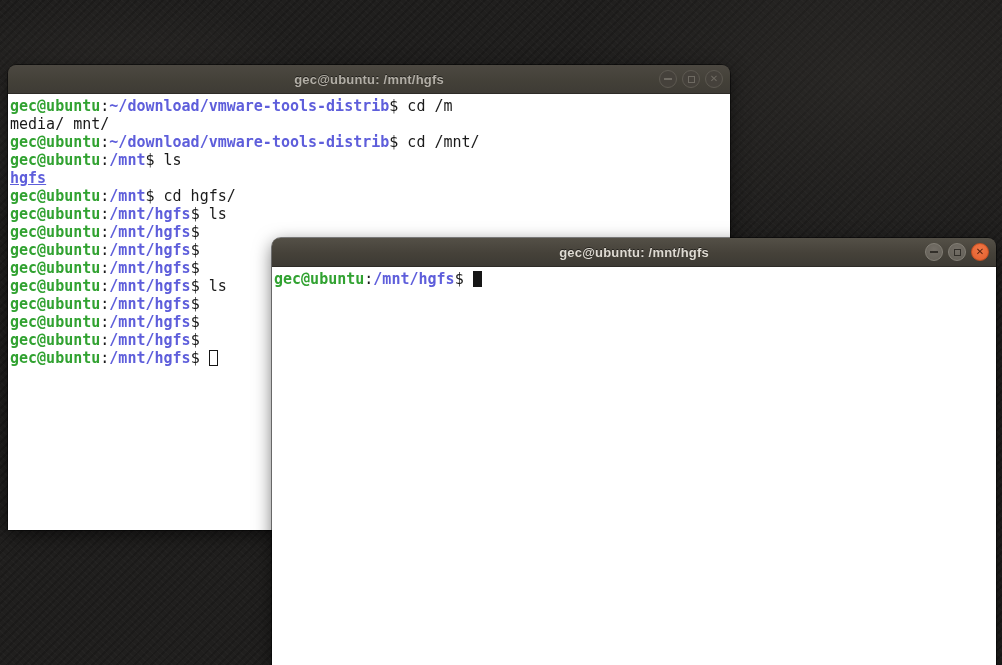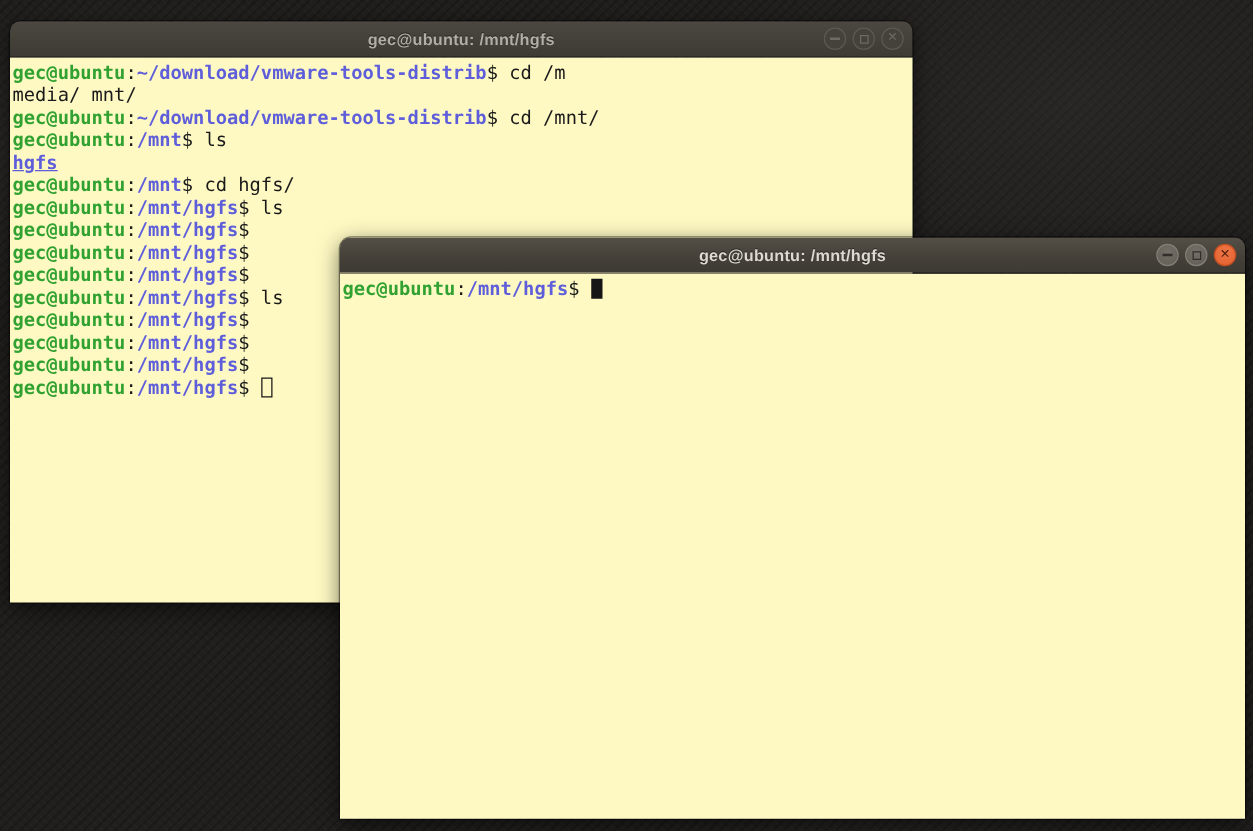--- a/index.html
+++ b/index.html
@@ -13,20 +13,21 @@
       radial-gradient(ellipse 360px 240px at 72% 82%, rgba(62,58,55,.30), transparent 70%),
       radial-gradient(ellipse 280px 170px at 38% 62%, rgba(10,9,9,.55), transparent 70%),
       radial-gradient(ellipse 240px 140px at 55% 30%, rgba(12,11,10,.45), transparent 70%),
       repeating-linear-gradient(135deg, rgba(0,0,0,.16) 0 2px, transparent 2px 6px),
       repeating-linear-gradient(42deg, rgba(255,255,255,.02) 0 1px, transparent 1px 5px);
   }
   .window{
     position:absolute;
     border-radius:9px 9px 2px 2px;
     box-shadow:0 5px 18px rgba(0,0,0,.55), 0 0 0 1px rgba(0,0,0,.45);
+    margin-top:48px;
   }
   .titlebar{
     position:relative;height:28px;
     border-radius:8px 8px 0 0;
     display:flex;align-items:center;justify-content:center;
     border-bottom:1px solid #2e2b27;
   }
   .titlebar.active{background:linear-gradient(180deg,#545047 0%,#454139 55%,#3d3a34 100%);}
   .titlebar.inactive{background:linear-gradient(180deg,#4c4841 0%,#434038 60%,#3e3b35 100%);}
   .title{
@@ -49,21 +50,21 @@
   .inactive .glyph-minus{width:8px;height:2px;background:#6e6a62;}
   .inactive .glyph-square{width:7px;height:7px;border:1.5px solid #6e6a62;box-sizing:border-box;}
   .inactive .glyph-x{color:#6e6a62;font-size:10px;line-height:10px;font-weight:bold;}
   
   .active .wbtn{background:radial-gradient(circle at 50% 35%,#746f67,#615d55);border:1px solid #837f76;}
   .active .wbtn.close{background:radial-gradient(circle at 50% 35%,#f07746,#e35f2e);border:1px solid #c44f22;}
   .active .glyph-minus{width:8px;height:2px;background:#322f2a;}
   .active .glyph-square{width:7px;height:7px;border:1.5px solid #322f2a;box-sizing:border-box;}
   .active .glyph-x{color:#55200e;font-size:10px;line-height:10px;font-weight:bold;}
   .screen{
-    background:#fef9c3;
+    background:#ffffff;
     height:436px;box-sizing:border-box;
     padding:3px 0 0 2px;
     font-family:"DejaVu Sans Mono","Liberation Mono",monospace;
     font-size:15px;line-height:18px;
     color:#1a1a1a;
     white-space:pre;overflow:hidden;
   }
   .tline{height:18px;}
   .seg-user{color:var(--green);font-weight:bold;}
   .seg-path{color:var(--blue);font-weight:bold;}

